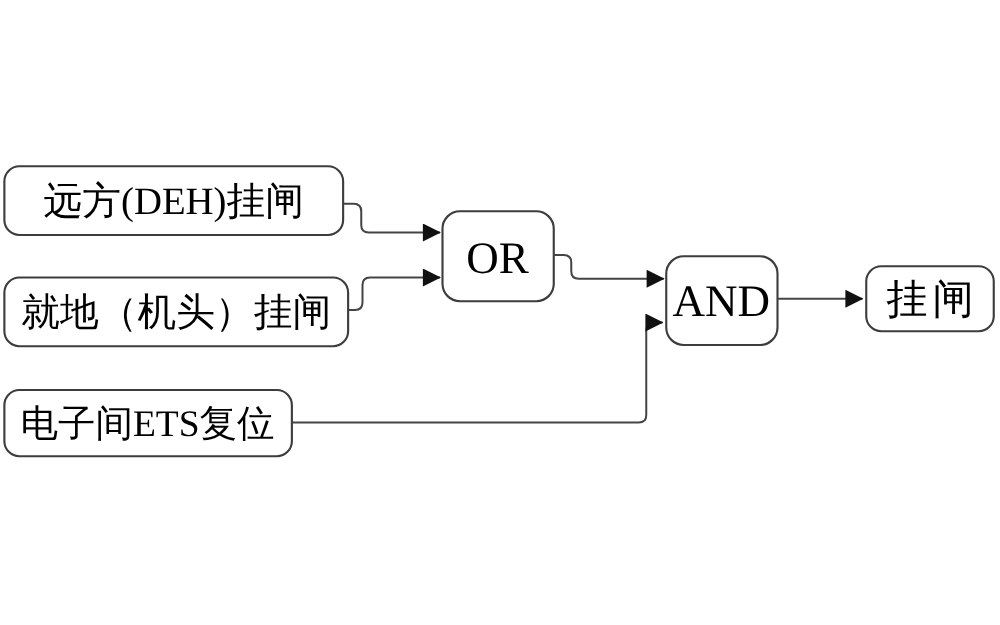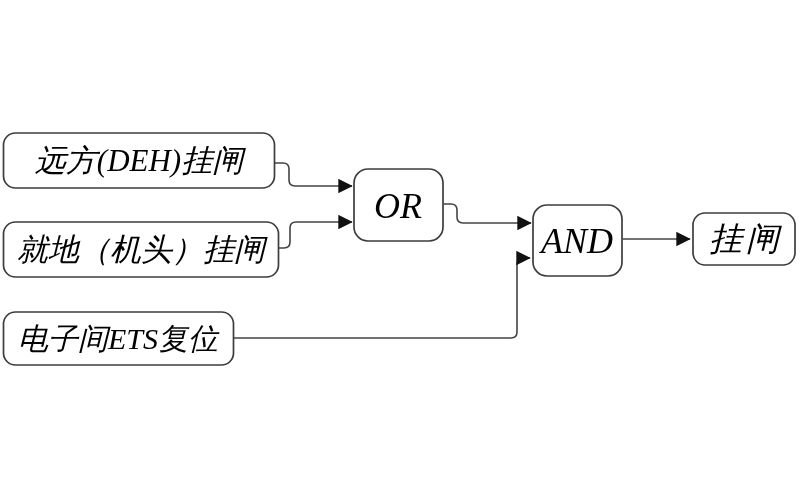--- a/index.html
+++ b/index.html
@@ -7,21 +7,20 @@
     padding: 0;
     background: #ffffff;
   }
   .stage {
     position: relative;
     width: 800px;
     height: 500px;
     background: #ffffff;
     overflow: hidden;
     font-family: "Liberation Serif", "DejaVu Serif", serif;
-    font-style: italic;
   }
   svg { display: block; }
   .node-box {
     fill: #ffffff;
     stroke: #3d3d3d;
     stroke-width: 1.7;
   }
   .edge {
     fill: none;
     stroke: #444444;

